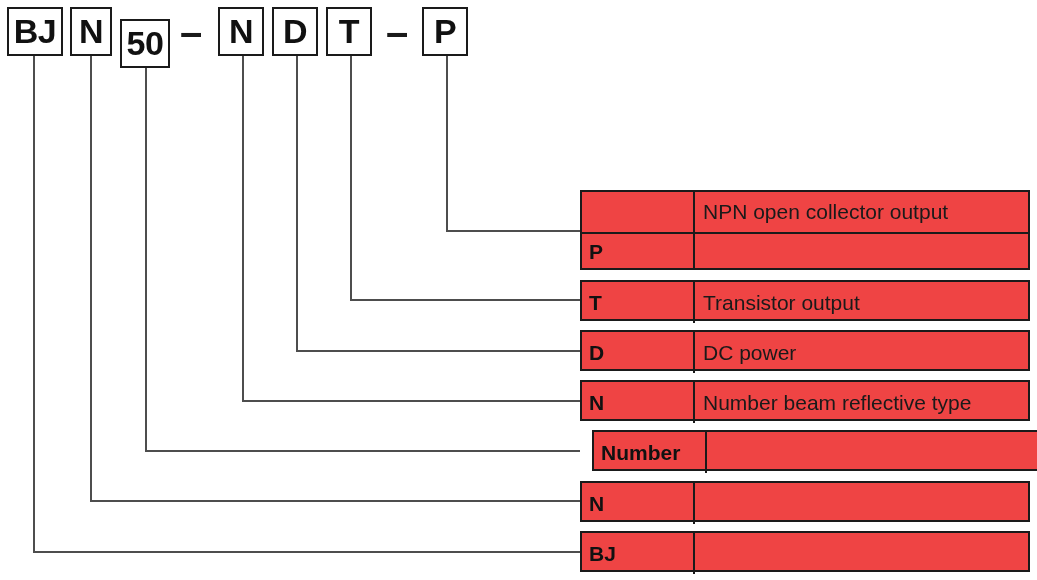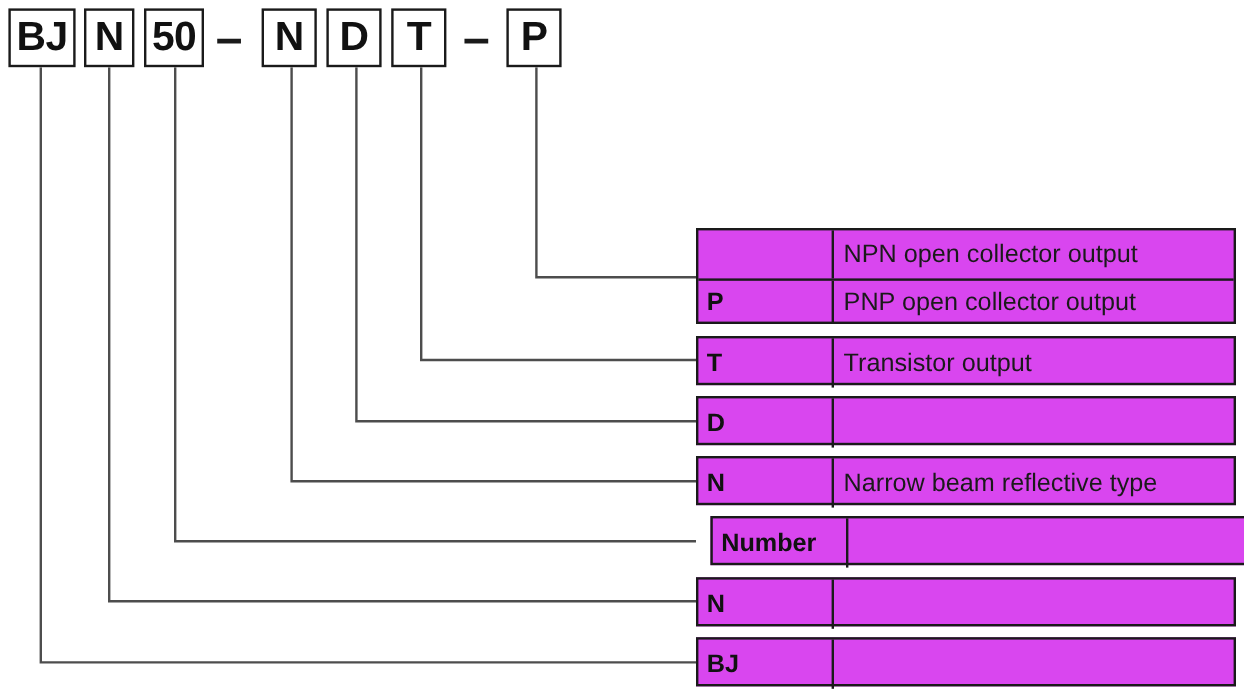--- a/index.html
+++ b/index.html
@@ -28,21 +28,21 @@
     display:flex;align-items:center;justify-content:center;
     font-weight:bold;color:#1a1a1a;
     font-size:40px;line-height:1;
   }
 
   
   .legend-block{
     position:absolute;
     box-sizing:border-box;
     border:2.5px solid #1a1a1a;
-    background:#d946ef;
+    background:#ef4444;
   }
   .legend-row{
     display:flex;
     box-sizing:border-box;
     width:100%;
   }
   .legend-row + .legend-row{border-top:2.5px solid #1a1a1a;}
   .cell-code{
     box-sizing:border-box;
     width:113px;
@@ -75,54 +75,54 @@
       <path d="M 91 56 L 91 501 L 580 501"></path>
       <path d="M 146 56 L 146 451 L 580 451"></path>
       <path d="M 243 56 L 243 401 L 580 401"></path>
       <path d="M 297 56 L 297 351 L 580 351"></path>
       <path d="M 351 56 L 351 300 L 580 300"></path>
       <path d="M 447 56 L 447 231 L 580 231"></path>
     </svg>
   <div id="segments-layer">
       <div class="code-box" style="font-size: 34px; left: 7px; top: 7px; width: 56px; height: 49px;">BJ</div>
       <div class="code-box" style="font-size: 34px; left: 70px; top: 7px; width: 42px; height: 49px;">N</div>
-      <div class="code-box" style="font-size: 34px; left: 120px; top: 7px; width: 50px; height: 49px;">50</div>
+      <div class="code-box" style="font-size: 34px; left: 120px; top: 19px; width: 50px; height: 49px;">50</div>
       <div class="sep" style="left: 176px; top: 7px; width: 30px; height: 49px;">–</div>
       <div class="code-box" style="font-size: 34px; left: 218px; top: 7px; width: 46px; height: 49px;">N</div>
       <div class="code-box" style="font-size: 34px; left: 272px; top: 7px; width: 46px; height: 49px;">D</div>
       <div class="code-box" style="font-size: 34px; left: 326px; top: 7px; width: 46px; height: 49px;">T</div>
       <div class="sep" style="left: 382px; top: 7px; width: 30px; height: 49px;">–</div>
       <div class="code-box" style="font-size: 34px; left: 422px; top: 7px; width: 46px; height: 49px;">P</div>
     </div>
   <div id="legend-layer">
       <div class="legend-block" style="left: 580px; top: 190px; width: 450px; height: 80px;">
         <div class="legend-row" style="height: 40px;">
           <div class="cell-code" style="width: 113px; flex: 0 0 113px;"></div>
           <div class="cell-desc">NPN open collector output</div>
         </div>
         <div class="legend-row" style="height: 37.5px;">
           <div class="cell-code" style="width: 113px; flex: 0 0 113px;">P</div>
-          <div class="cell-desc">PNP open collector output</div>
         </div>
       </div>
       <div class="legend-block" style="left: 580px; top: 280px; width: 450px; height: 41px;">
         <div class="legend-row" style="height: 41px;">
           <div class="cell-code" style="width: 113px; flex: 0 0 113px;">T</div>
           <div class="cell-desc">Transistor output</div>
         </div>
       </div>
       <div class="legend-block" style="left: 580px; top: 330px; width: 450px; height: 41px;">
         <div class="legend-row" style="height: 41px;">
           <div class="cell-code" style="width: 113px; flex: 0 0 113px;">D</div>
+          <div class="cell-desc">DC power</div>
         </div>
       </div>
       <div class="legend-block" style="left: 580px; top: 380px; width: 450px; height: 41px;">
         <div class="legend-row" style="height: 41px;">
           <div class="cell-code" style="width: 113px; flex: 0 0 113px;">N</div>
-          <div class="cell-desc">Narrow beam reflective type</div>
+          <div class="cell-desc">Number beam reflective type</div>
         </div>
       </div>
       <div class="legend-block" style="left: 592px; top: 430px; width: 450px; height: 41px;">
         <div class="legend-row" style="height: 41px;">
           <div class="cell-code" style="width: 113px; flex: 0 0 113px;">Number</div>
         </div>
       </div>
       <div class="legend-block" style="left: 580px; top: 481px; width: 450px; height: 41px;">
         <div class="legend-row" style="height: 41px;">
           <div class="cell-code" style="width: 113px; flex: 0 0 113px;">N</div>

